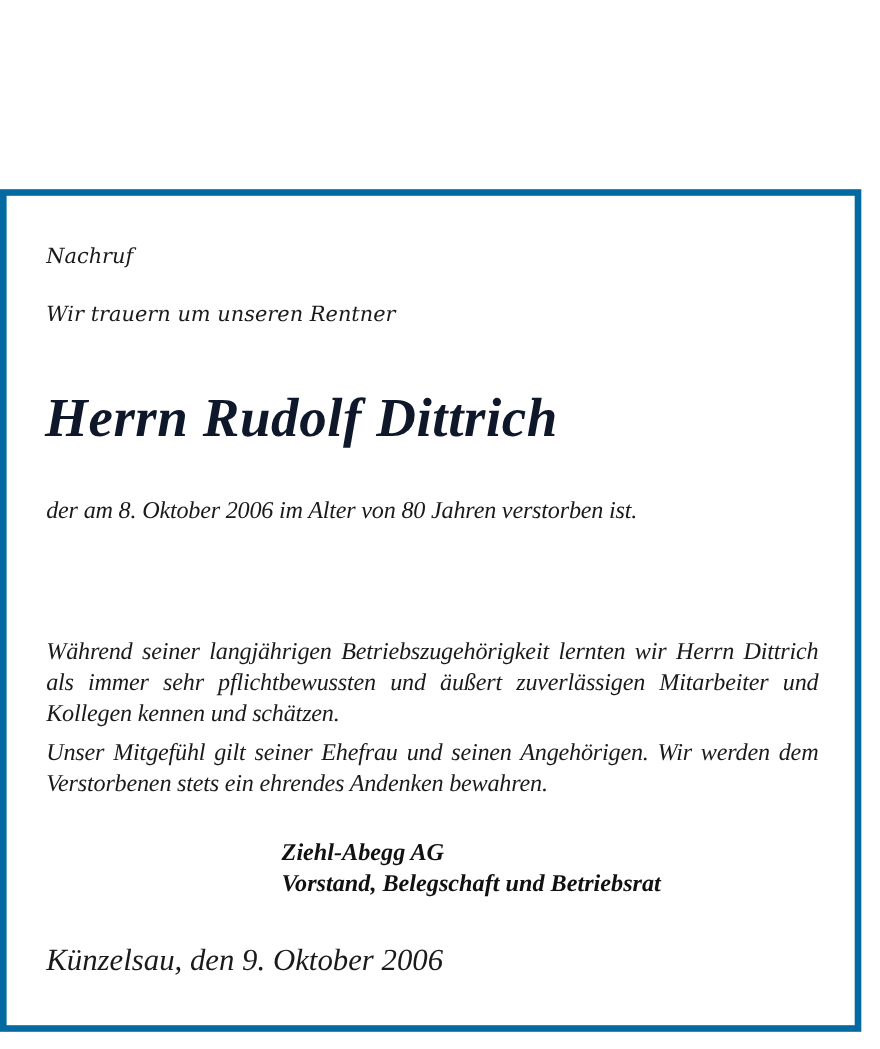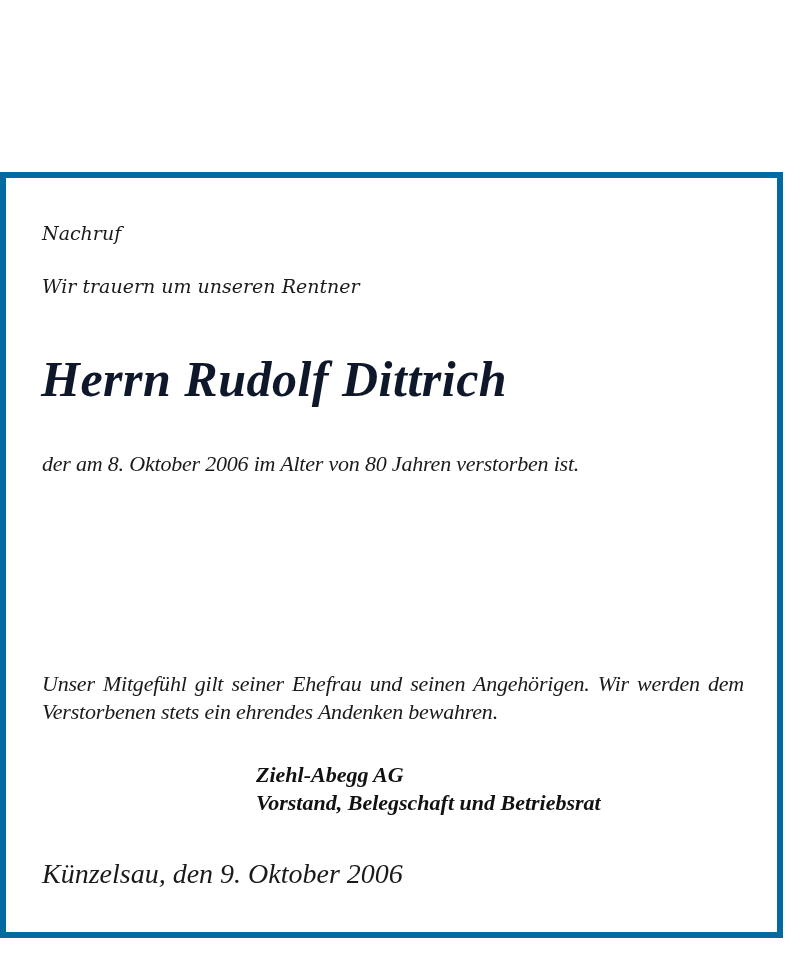--- a/index.html
+++ b/index.html
@@ -17,19 +17,20 @@
 </style>
 </head>
 <body>
 
 <div class="frame">
   <div class="txt label" style="top:44px;">Nachruf</div>
   <div class="txt label" style="top:97px;text-align:center;">Wir trauern um unseren Rentner</div>
   <div class="txt name">Herrn Rudolf Dittrich</div>
 
   <div class="txt para" style="top:272px;">der am 8. Oktober 2006 im Alter von 80 Jahren verstorben ist.</div>
+  <div class="txt para" style="top:400px;">Während seiner langjährigen Betriebszugehörigkeit lernten wir Herrn Dittrich als immer sehr pflichtbewussten und äußert zuverlässigen Mitarbeiter und Kollegen kennen und schätzen.</div>
   <div class="txt para" style="top:492px;">Unser Mitgefühl gilt seiner Ehefrau und seinen Angehörigen. Wir werden dem Verstorbenen stets ein ehrendes Andenken bewahren.</div>
 
   <div class="txt sig" style="top:611px;">Vorstand, Belegschaft und Betriebsrat</div>
   <div class="txt sig" style="top:583px;">Ziehl-Abegg AG</div>
 
   <div class="txt place" style="top:680px;">Künzelsau, den 9. Oktober 2006</div>
 </div>
 
 </body></html>

